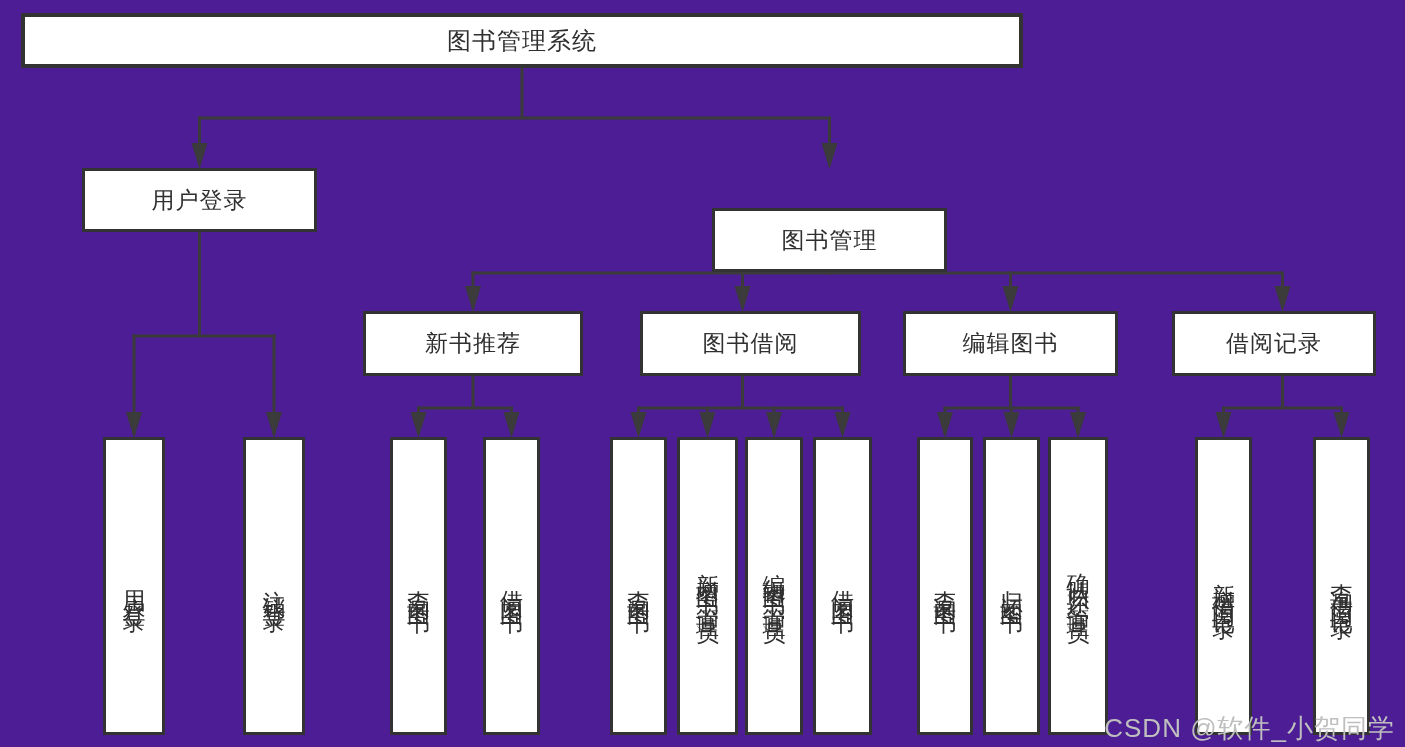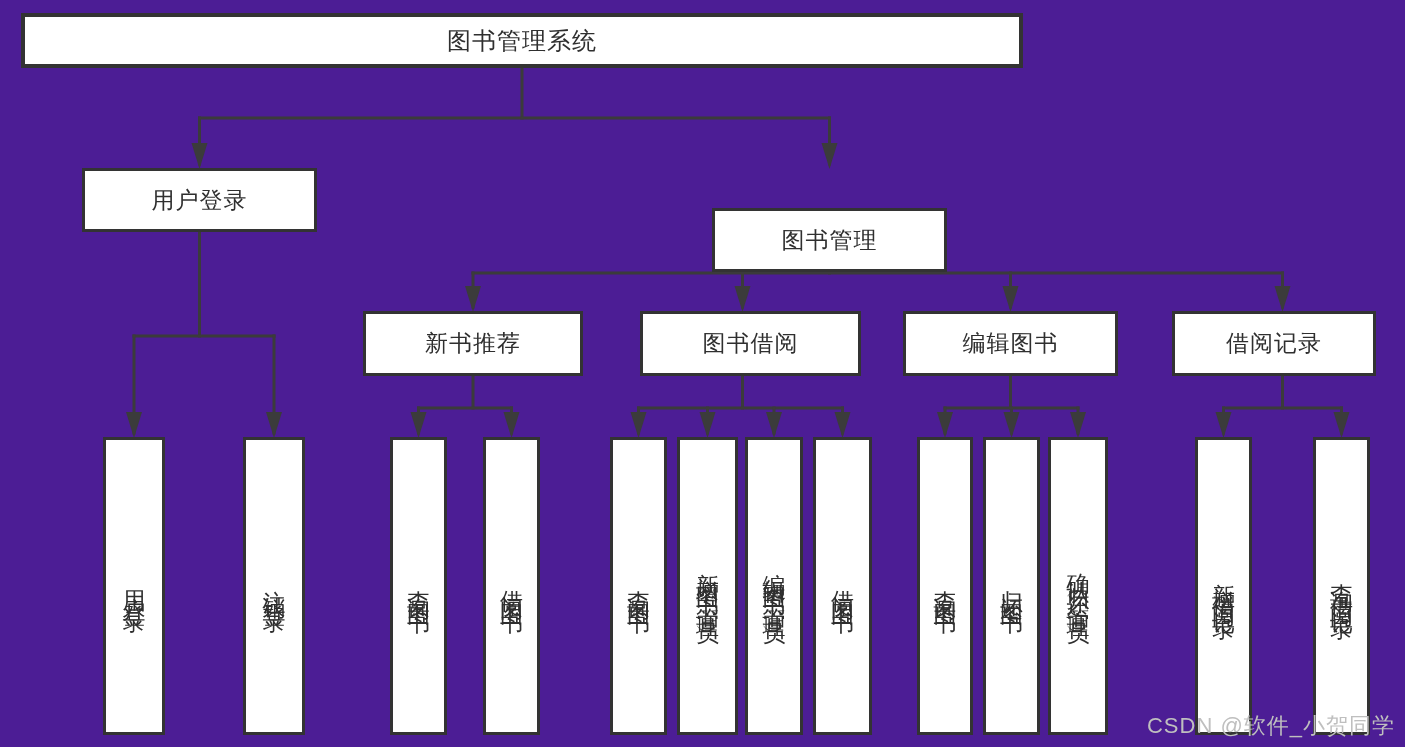--- a/index.html
+++ b/index.html
@@ -27,21 +27,21 @@
     writing-mode:vertical-rl;
     text-orientation:mixed;
     font-size:23px;
     letter-spacing:7px;
     line-height:1.0;
   }
   #watermark{
     position:absolute;
     z-index:5;
     right:10px;top:711px;
-    font-size:22px;
+    font-size:26px;
     color:#bfbfbf;
     letter-spacing:1px;
     white-space:nowrap;
   }
 </style>
 </head>
 <body>
 
 <div id="stage">
 

